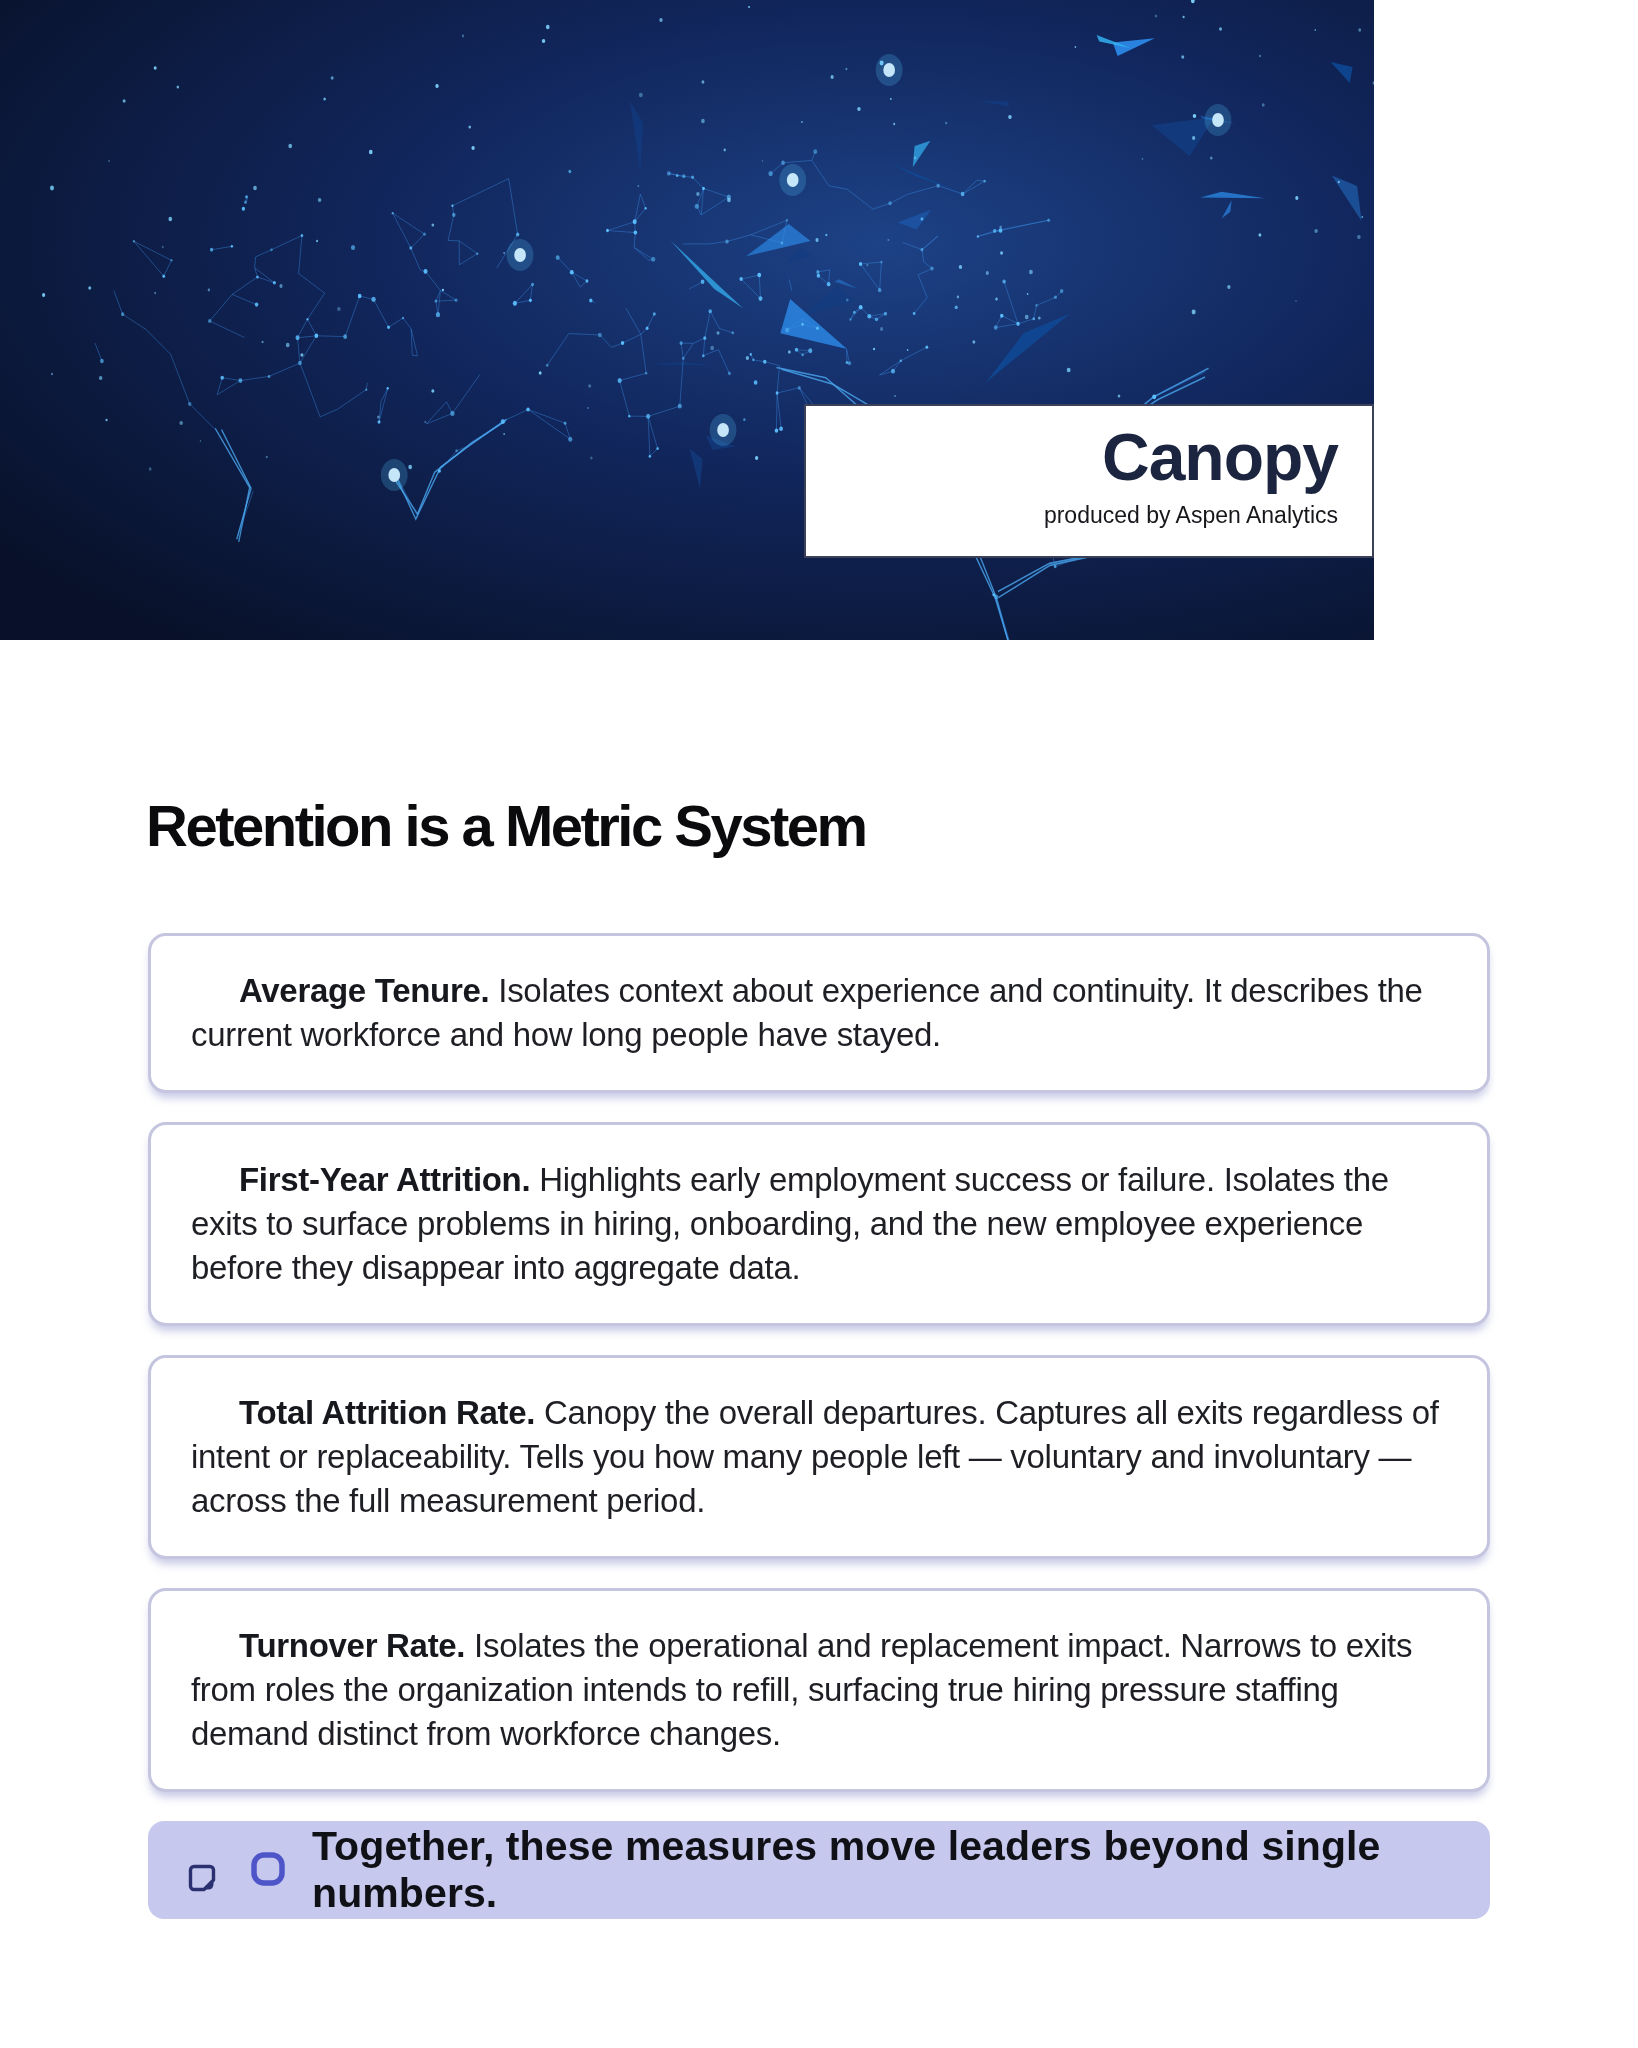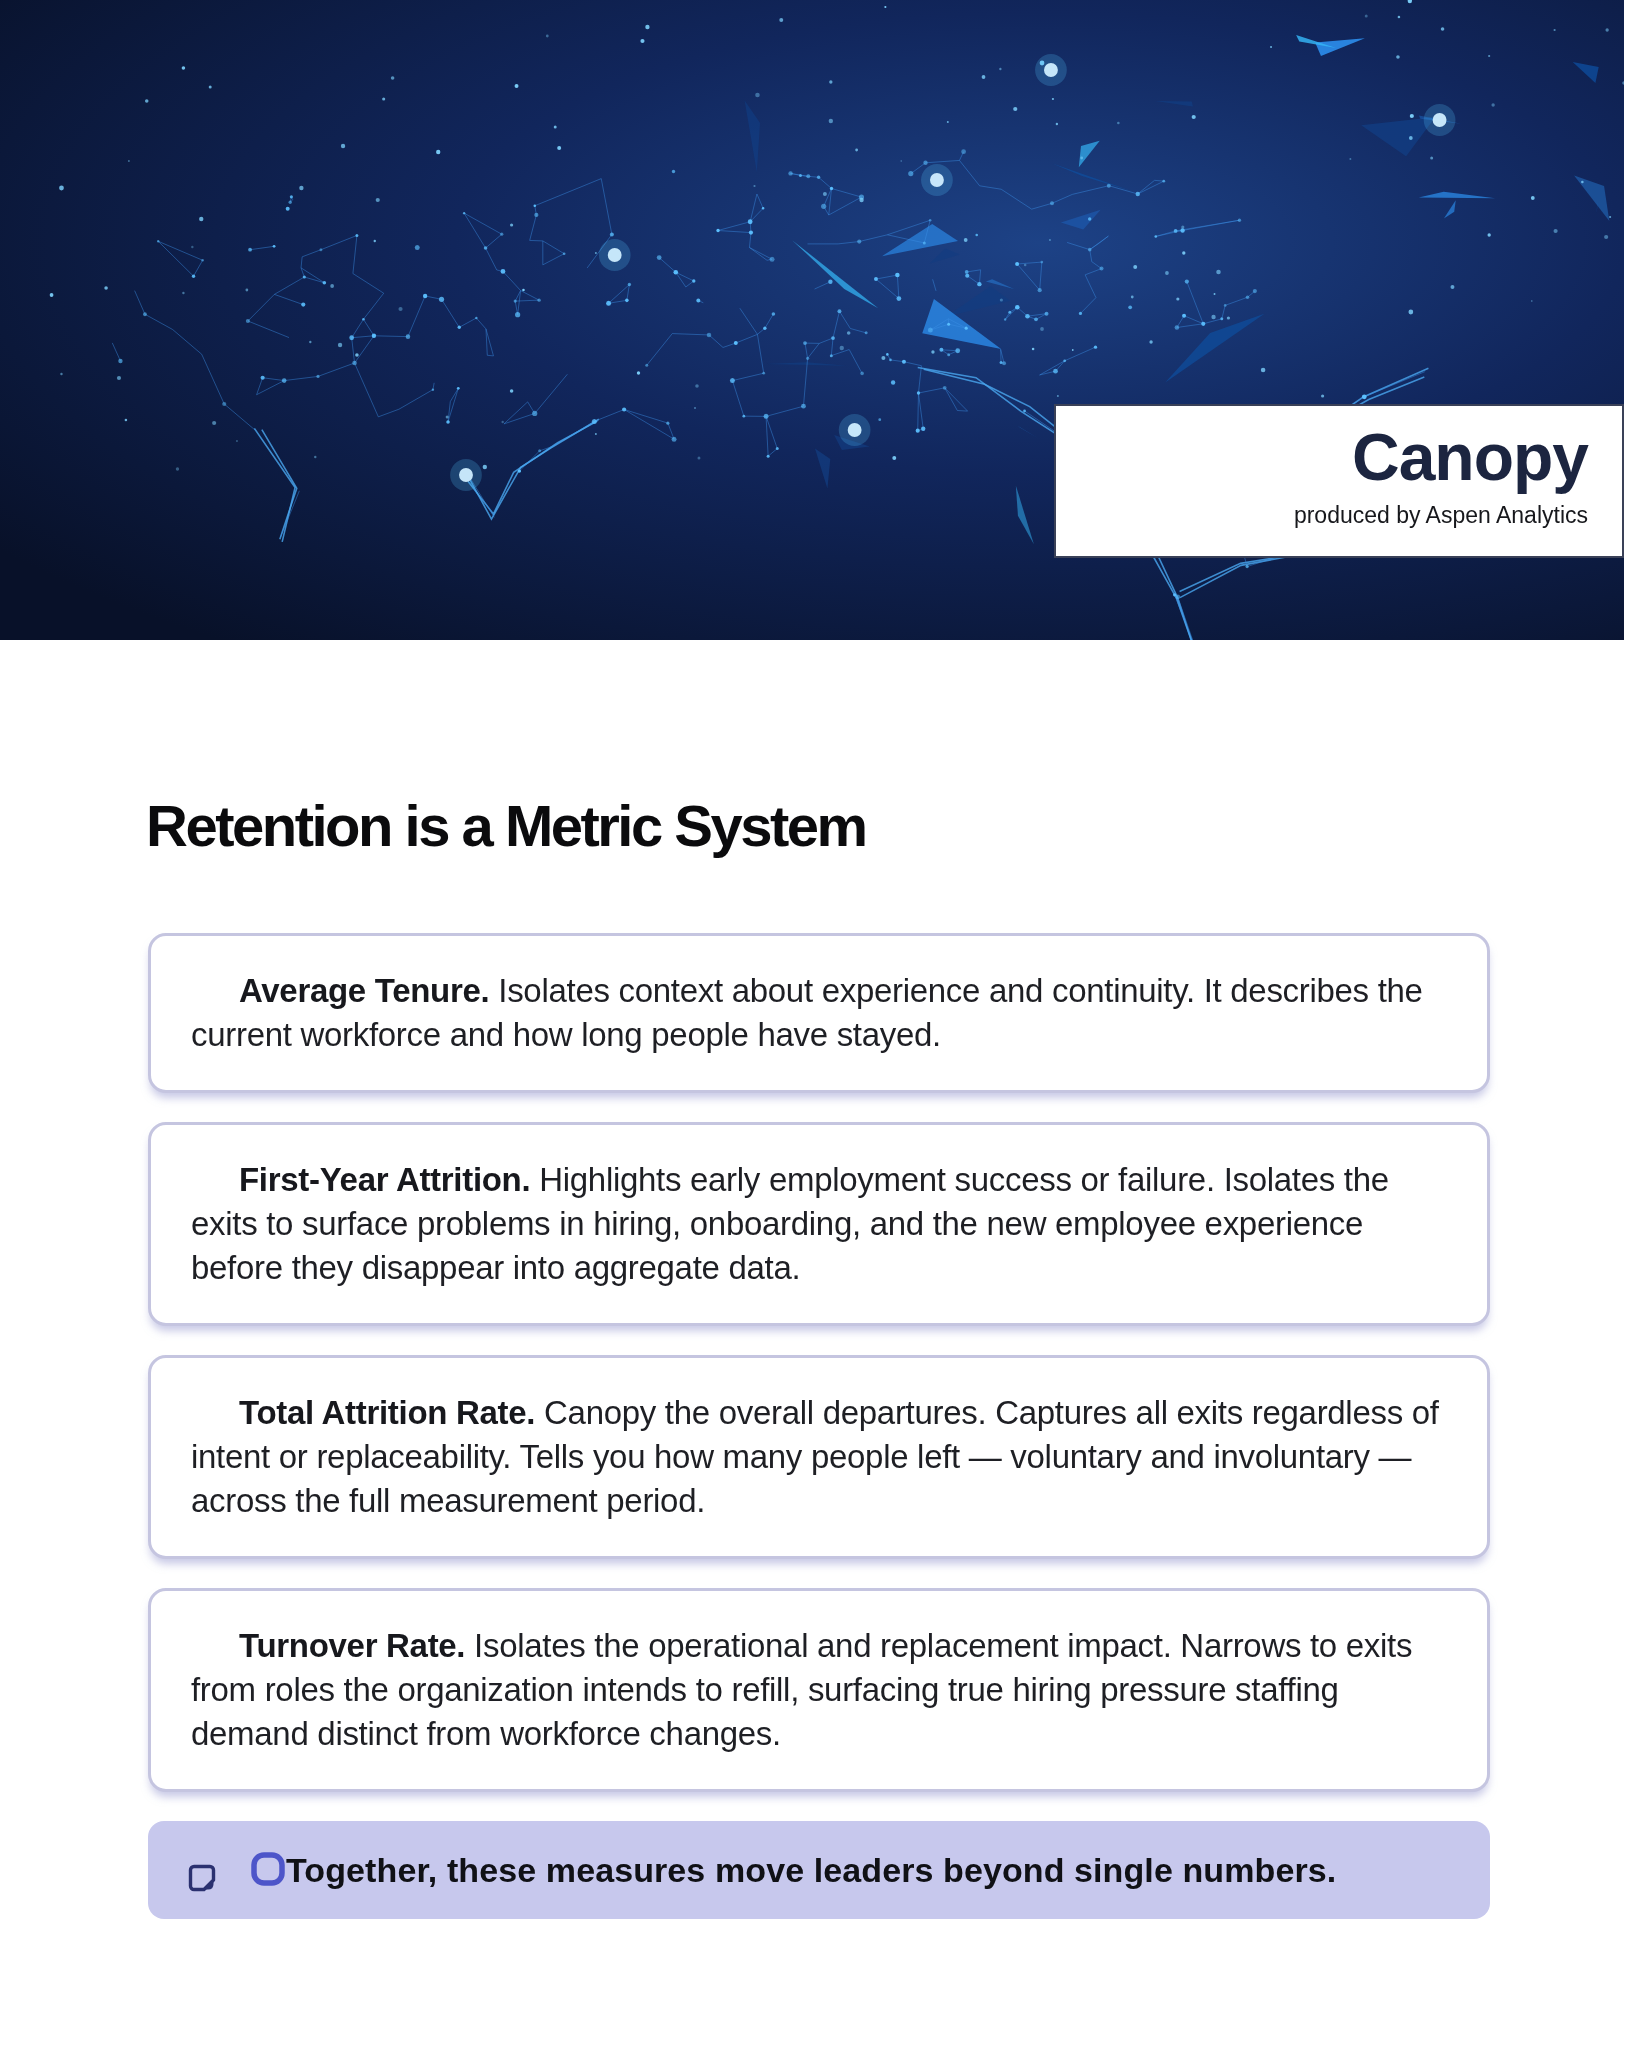--- a/index.html
+++ b/index.html
@@ -1,21 +1,21 @@
 <!DOCTYPE html>
 <html style="--navy: #1c2540; --indigo: #4d55c9; --note-navy: #2b3170; --lavender: #c7c8ed; --card-border: #c5c5e0; --hero-bg-dark: #081129; --hero-bg-light: #1d4286; --plexus-blue: #3b8fe6; --sparkle-cyan: #7fd4ff;"><head>
 <meta charset="utf-8">
 <style>
   html,body{margin:0;padding:0;background:#ffffff;}
   .page{
     position:relative;width:1638px;height:2048px;background:#fff;overflow:hidden;
     font-family:"Liberation Sans", sans-serif;color:#1e1f24;
   }
   
-  .hero{position:absolute;left:0;top:0;width:1624px;height:640px;}
+  .hero{position:absolute;left:0;top:0;width:1374px;height:640px;}
   .hero svg{display:block;width:100%;height:100%;}
   .brand-card{
     position:absolute;right:0;top:404px;width:570px;box-sizing:border-box;
     background:#ffffff;border:2px solid #3a4158;
     padding:14px 34px 20px 20px;text-align:right;
   }
   .brand-title{
     font-size:66px;line-height:74px;font-weight:700;letter-spacing:-1px;
     color:var(--navy,#1c2540);
   }
@@ -43,21 +43,21 @@
   
   .note-bar{
     box-sizing:border-box;height:98px;width:100%;
     background:var(--lavender,#c7c8ed);border-radius:16px;
     display:flex;align-items:center;padding-left:38px;
   }
   .icon{flex:0 0 auto;display:inline-flex;}
   .icon.note{margin-top:16px;}
   .icon.box{margin-left:32px;margin-top:-2px;}
   .note-text{
-    font-size:34px;font-weight:600;letter-spacing:0.1px;color:#101116;
+    margin-left:26px;font-size:41px;font-weight:600;letter-spacing:0.1px;color:#101116;
   }
 </style>
 </head>
 <body>
 
 <div class="page">
 
   <header class="hero">
     <svg id="hero-art" viewBox="0 0 1638 640" preserveAspectRatio="none">
       <defs>

